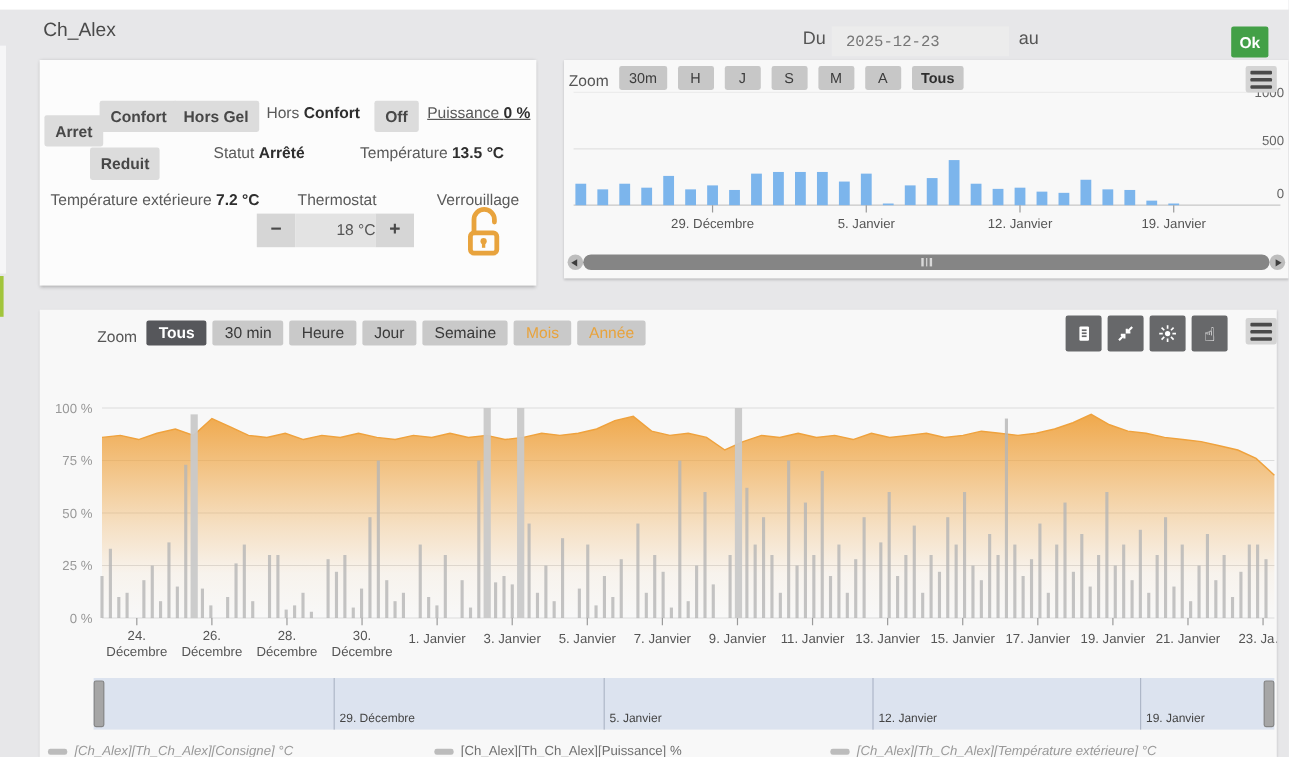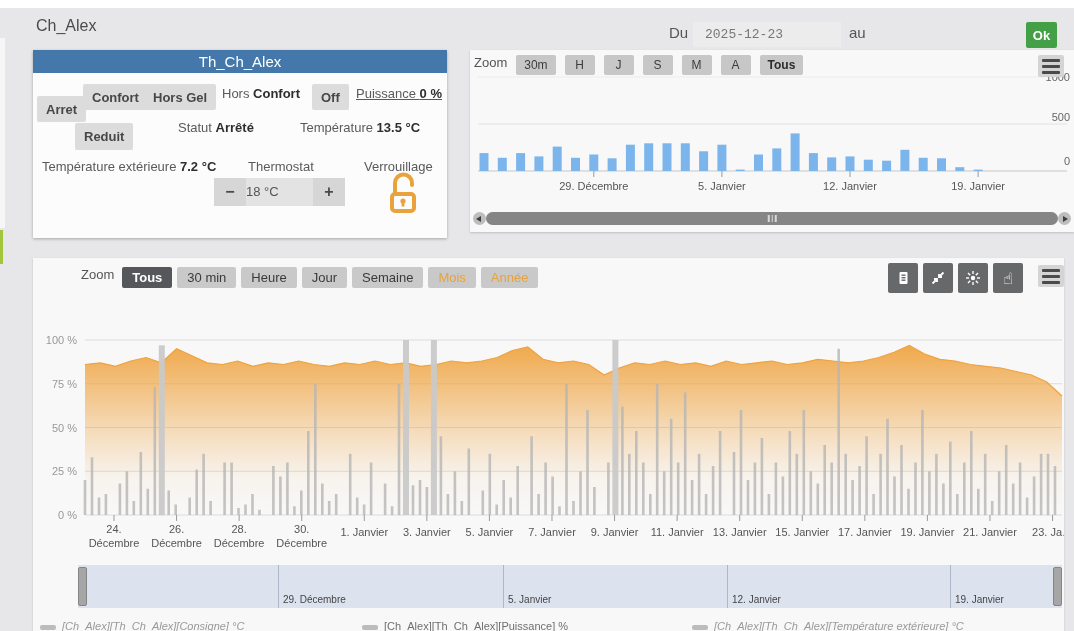--- a/index.html
+++ b/index.html
@@ -16,28 +16,28 @@
   .ok-btn{position:absolute;left:1026px;top:22px;width:31px;height:26px;background:#43a047;color:#fff;border:none;border-radius:2px;font-size:13px;font-weight:bold;font-family:inherit;}
 
   
   .thermo-panel{position:absolute;left:33px;top:50px;width:414px;height:188px;background:#fcfcfc;box-shadow:0 1px 3px rgba(0,0,0,.28);}
   .thermo-header{position:absolute;left:0;top:0;width:100%;height:23px;background:#4478aa;color:#fff;font-size:15px;text-align:center;line-height:23px;}
   .wbtn{position:absolute;height:26px;background:#dcdcdc;color:#474747;border:none;border-radius:2px;font-weight:bold;font-size:13px;padding:0 9px;font-family:inherit;}
   .wlabel{position:absolute;font-size:13px;color:#5a5a5a;white-space:nowrap;}
   .wlabel b{color:#2e2e2e;}
   .stepper{position:absolute;left:181px;top:128px;height:28px;display:flex;}
   .step-btn{width:32px;height:28px;background:#d6d6d6;border:none;color:#4a4a4a;font-size:16px;font-weight:bold;font-family:inherit;padding:0;}
-  .step-val{width:67px;height:28px;background:#e3e3e3;color:#555;font-size:13px;text-align:left;line-height:28px;}
+  .step-val{width:67px;height:28px;background:#e3e3e3;color:#555;font-size:13px;text-align:right;line-height:28px;}
 
   
   .chart-panel{position:absolute;background:#f8f8f8;box-shadow:0 1px 2px rgba(0,0,0,.18);}
   #top-chart-panel{left:470px;top:50px;width:604px;height:182px;}
   #bottom-panel{left:33px;top:258px;width:1031px;height:373px;}
 
-  .zoom-row{position:absolute;display:flex;align-items:flex-start;gap:9px;}
+  .zoom-row{position:absolute;display:flex;align-items:flex-end;gap:9px;}
   .zoom-word{font-size:13px;color:#555;}
   .pill{display:inline-block;background:#c7c7c7;color:#3c3c3c;font-size:12px;padding:3px 8px;border-radius:2px;min-width:14px;text-align:center;cursor:pointer;}
   .pill.active{font-weight:bold;color:#2d2d2d;}
   .bpill{display:inline-block;background:#c9c9c9;color:#3a3a3a;font-size:13px;padding:3px 10px;border-radius:2px;cursor:pointer;}
   .bpill.active{background:#56575b;color:#fff;font-weight:bold;}
   .bpill.orange{color:#e8a33c;}
 
   .hamburger{position:absolute;width:26px;height:22px;background:#d4d4d4;border:none;border-radius:2px;display:flex;flex-direction:column;justify-content:center;gap:3px;padding:0 4px;cursor:pointer;}
   .hamburger i{display:block;height:3px;background:#4a4a4a;border-radius:1px;}
 
@@ -77,21 +77,20 @@
   <div class="green-accent"></div>
 
   <div class="page-title">Ch_Alex</div>
 
   <span class="date-label" style="left:669px;">Du</span>
   <input class="date-input" style="left: 693px; width: 148px;" readonly="" value="2025-12-23">
   <span class="date-label" style="left:849px;">au</span>
   <button class="ok-btn">Ok</button>
 
   <section class="thermo-panel">
-    <div class="thermo-header">Th_Ch_Alex</div>
     <button class="wbtn" style="left:4px;top:46px;">Arret</button>
     <button class="wbtn" style="left:50px;top:34px;">Confort</button>
     <button class="wbtn" style="left:111px;top:34px;">Hors Gel</button>
     <div class="wlabel" style="left:189px;top:36px;"><span>Hors</span> <b>Confort</b></div>
     <button class="wbtn" style="left:279px;top:34px;">Off</button>
     <div class="wlabel" style="left:323px;top:36px;text-decoration:underline;"><span>Puissance</span> <b>0 %</b></div>
 
     <button class="wbtn" style="left:42px;top:73px;height:27px;">Reduit</button>
     <div class="wlabel" style="left:145px;top:70px;"><span>Statut</span> <b>Arrêté</b></div>
     <div class="wlabel" style="left:267px;top:70px;"><span>Température</span> <b>13.5 °C</b></div>

